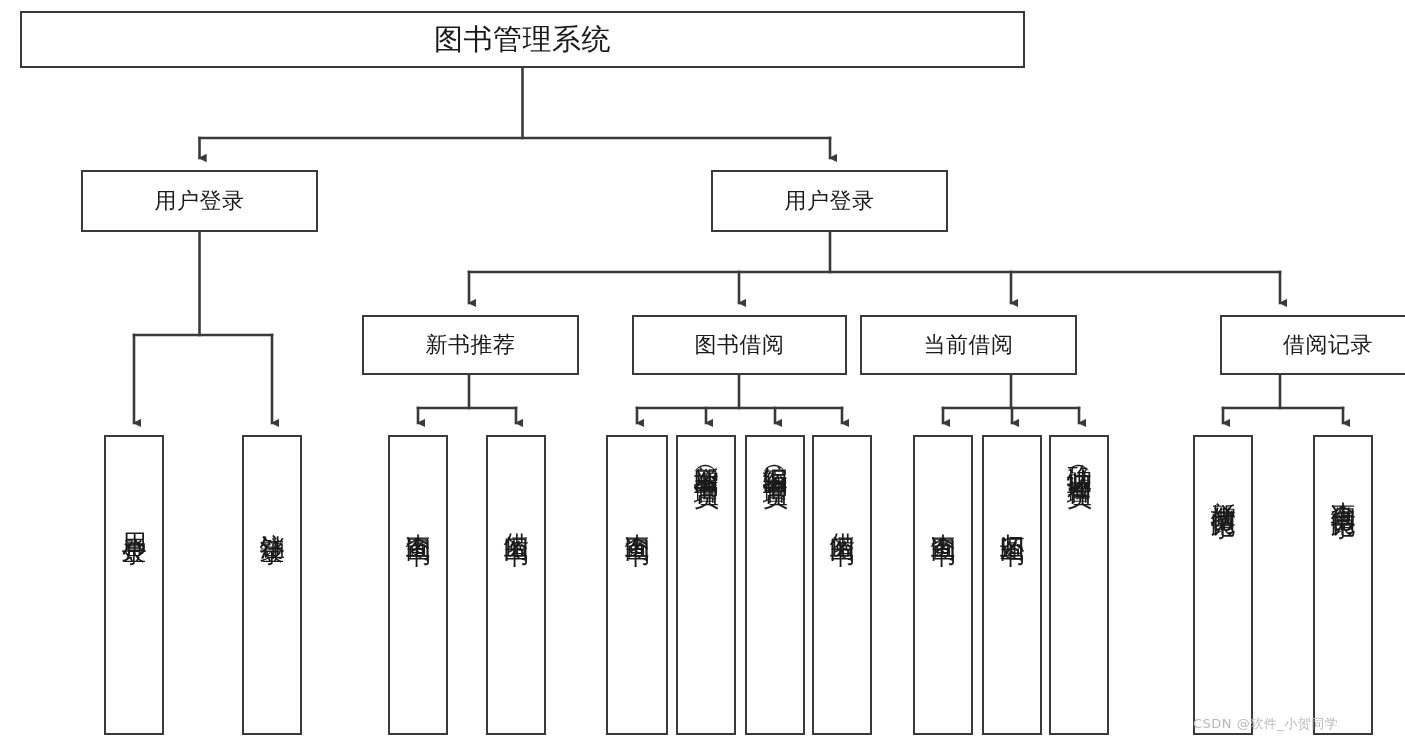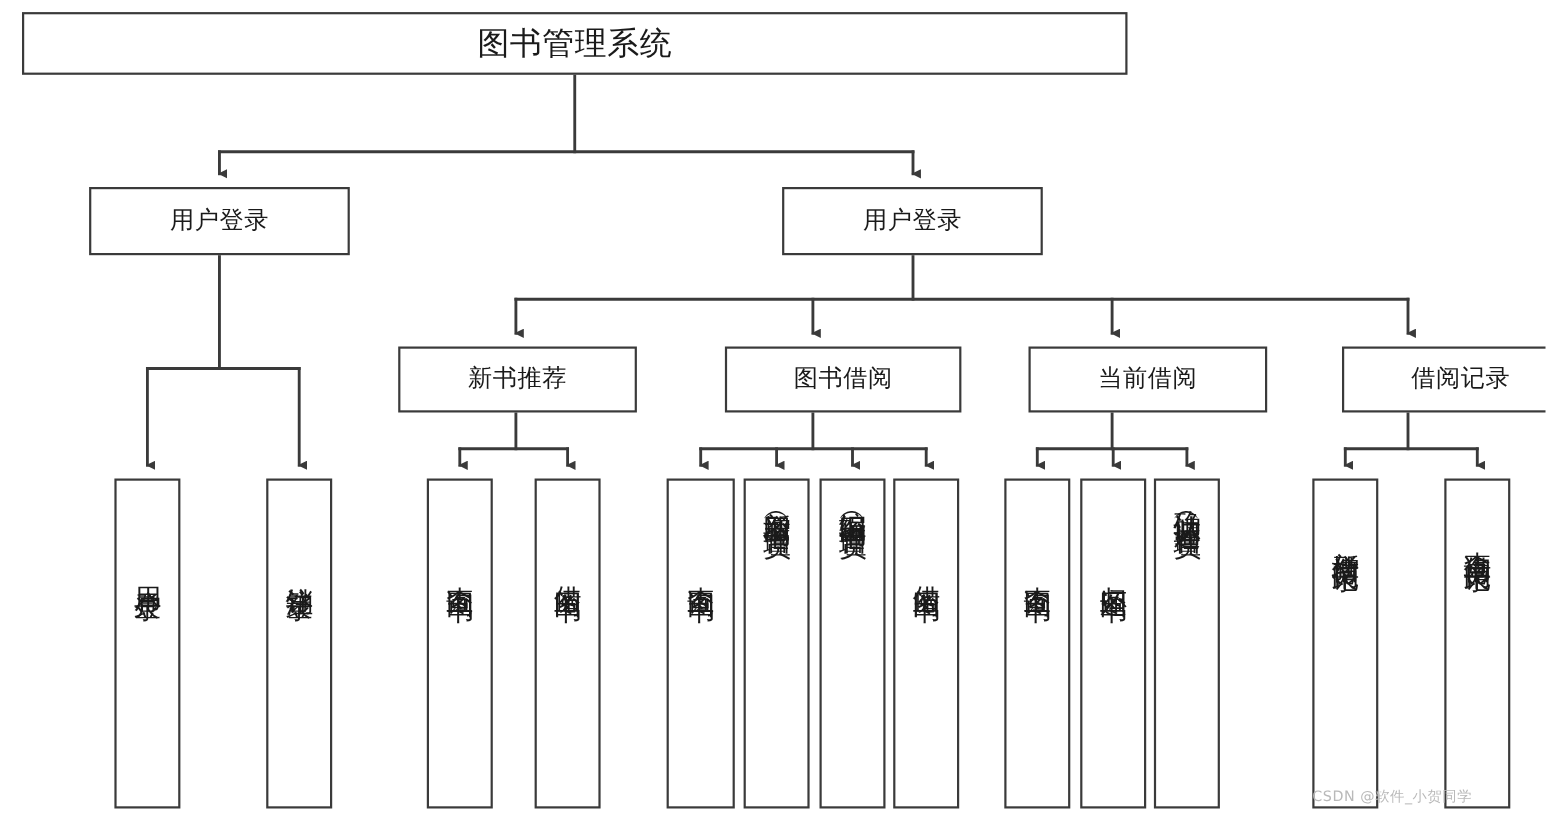--- a/index.html
+++ b/index.html
@@ -125,25 +125,25 @@
   </div>
 
   <div class="node horiz" style="left:711px;top:170px;width:237px;height:62px;">
     <span class="label">用户登录</span>
   </div>
 
   <div class="node horiz" style="left:362px;top:315px;width:217px;height:60px;">
     <span class="label">新书推荐</span>
   </div>
 
-  <div class="node horiz" style="left:632px;top:315px;width:215px;height:60px;margin-left:27px;">
+  <div class="node horiz" style="left:632px;top:315px;width:215px;height:60px;">
     <span class="label">图书借阅</span>
   </div>
 
-  <div class="node horiz" style="left:935px;top:315px;width:217px;height:60px;">
+  <div class="node horiz" style="left:860px;top:315px;width:217px;height:60px;">
     <span class="label">当前借阅</span>
   </div>
 
   <div class="node horiz" style="left:1172px;top:315px;width:216px;height:60px;margin-left:48px;">
     <span class="label">借阅记录</span>
   </div>
 
   <div class="node vert" style="left:104px;top:435px;width:60px;height:300px;">
     <span class="label" style="margin-top:76px;">用户登录</span>
   </div>

